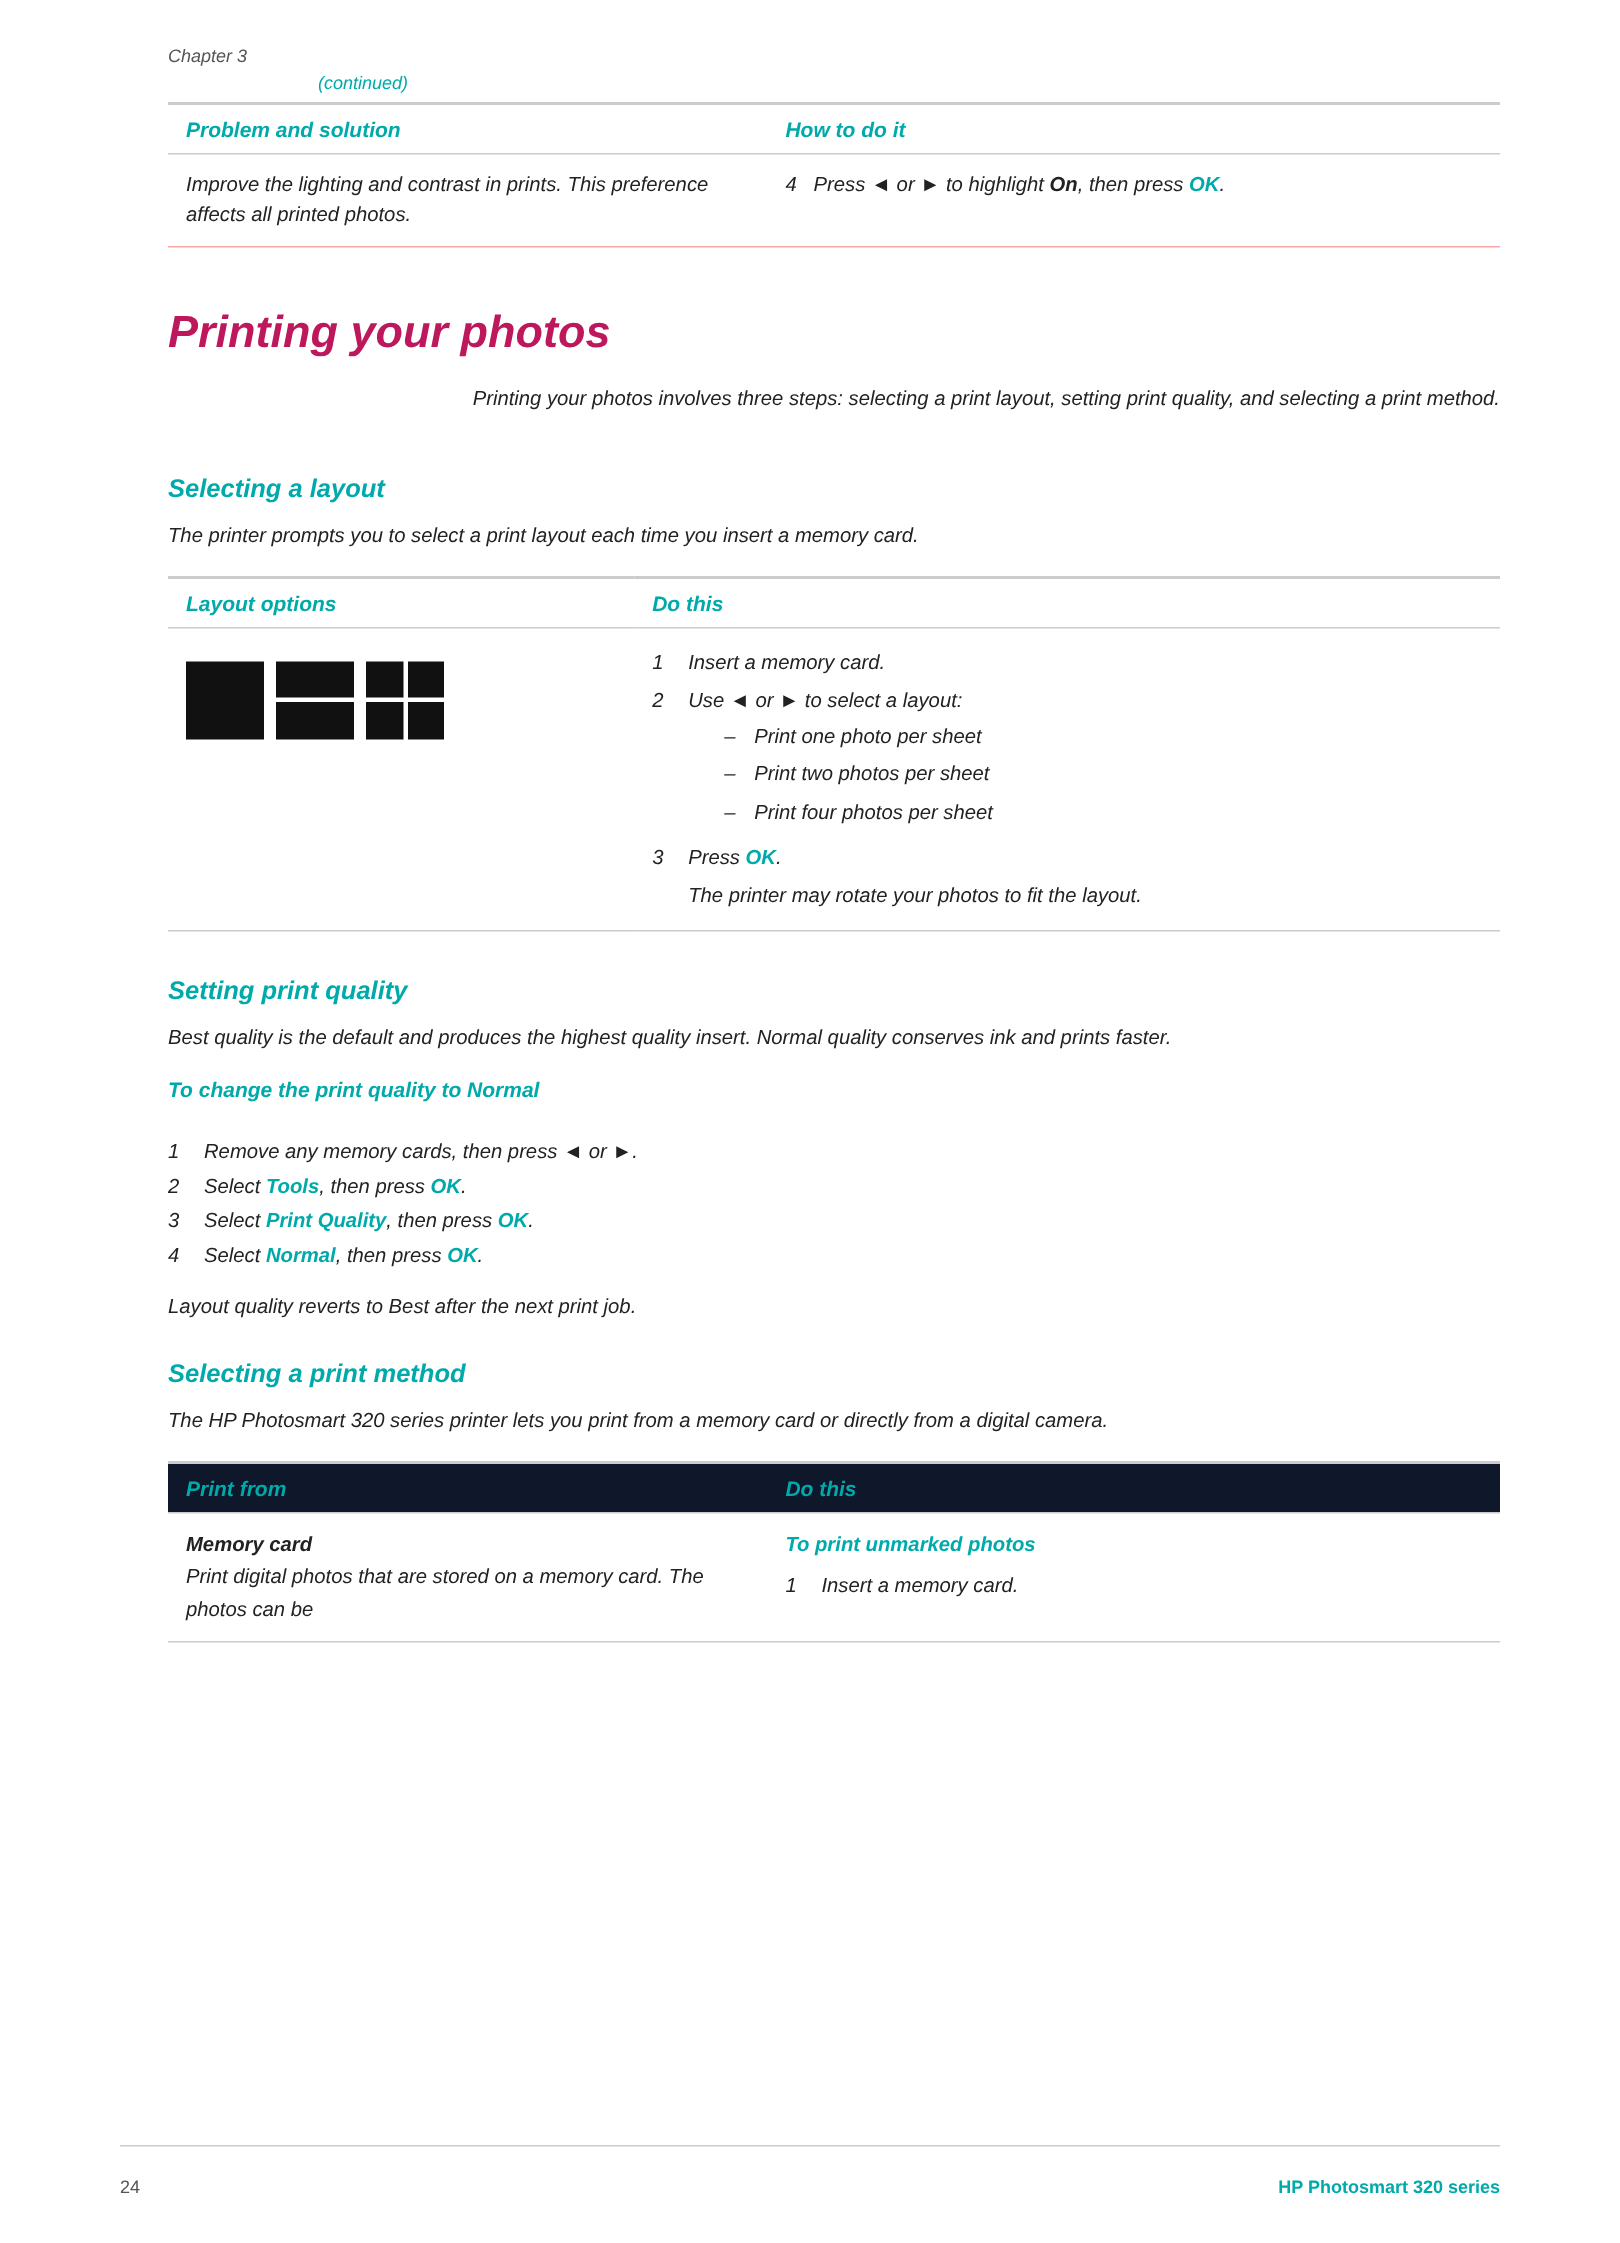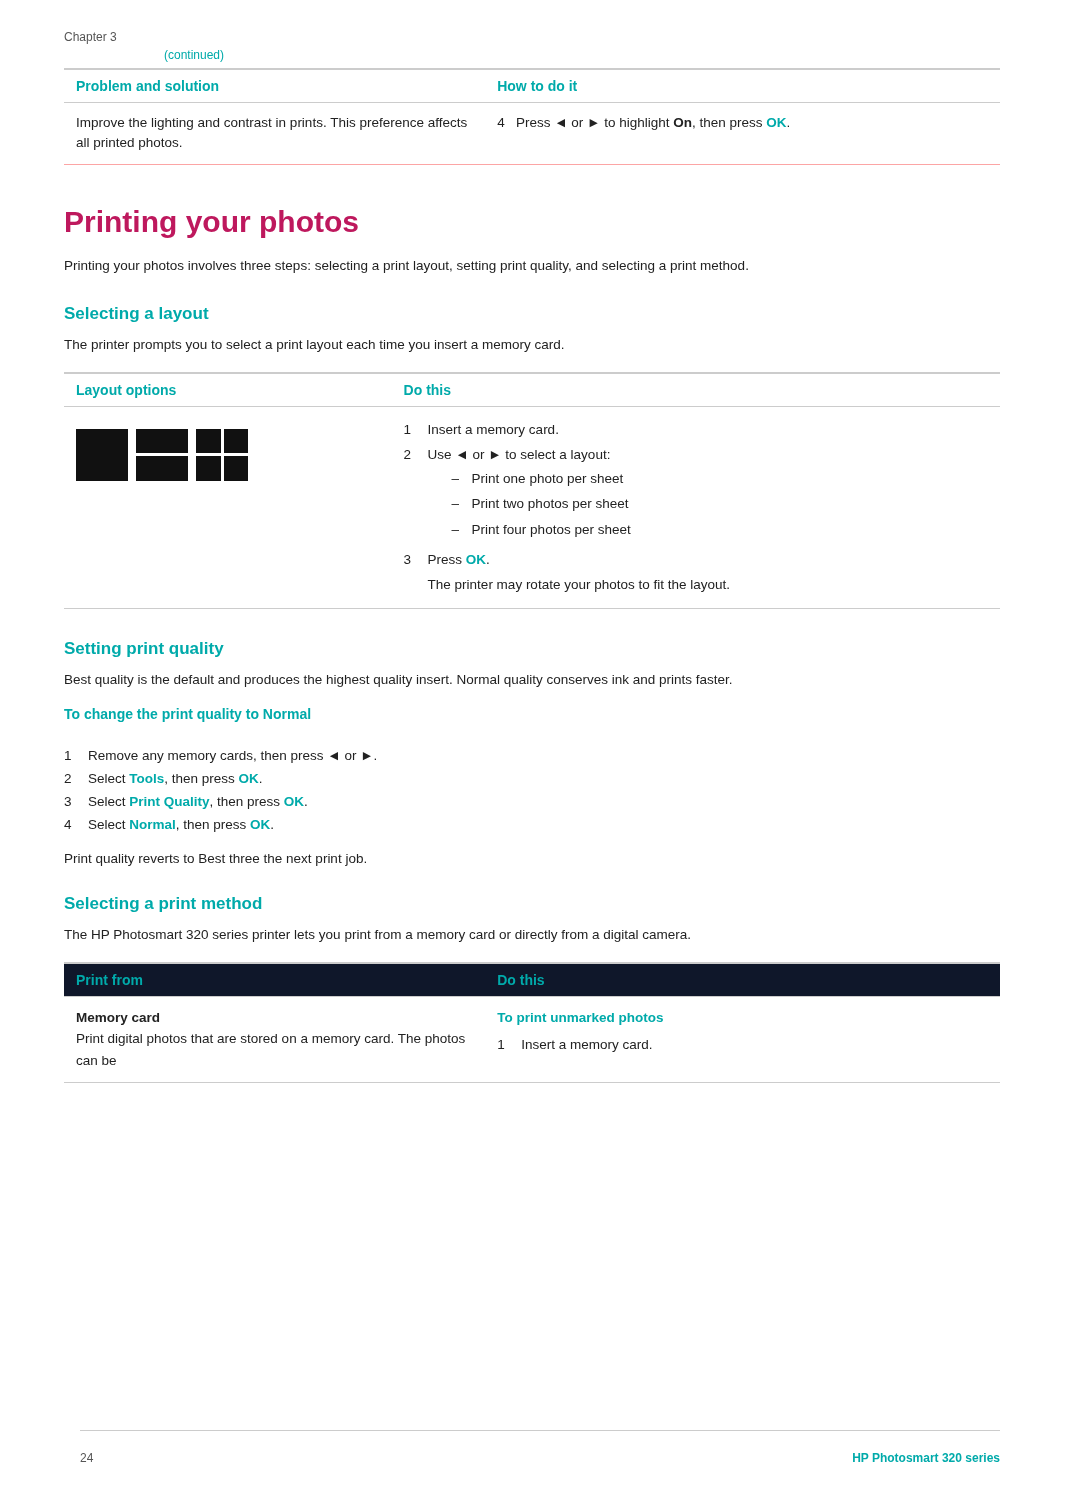--- a/index.html
+++ b/index.html
@@ -8,21 +8,22 @@
       font-family: Arial, Helvetica, sans-serif;
       font-size: 14px;
       color: #222;
       background: #fff;
       width: 1080px;
       min-height: 1495px;
       position: relative;
     }
 
     .page {
-      padding: 30px 80px 60px 64px;
+      padding: 30px 80px 60px 112px;
+      font-style: italic;
     }
 
     .chapter-label {
       font-size: 12px;
       color: #555;
       margin-bottom: 4px;
     }
 
     .continued-label {
       font-size: 12px;
@@ -70,22 +71,23 @@
       font-size: 30px;
       font-weight: bold;
       color: #be185d;
       margin-bottom: 16px;
       margin-top: 10px;
     }
 
     .intro-text {
       font-size: 13.5px;
       line-height: 1.6;
-      margin-bottom: 28px;
+      margin-bottom: 40px;
       color: #222;
+      text-align: right;
     }
 
     
     .section-heading {
       font-size: 17px;
       font-weight: bold;
       color: #00aaaa;
       margin-bottom: 10px;
     }
 
@@ -421,21 +423,21 @@
       <li>
         <span class="num">3</span>
         <span>Select <span class="cyan bold">Print Quality</span>, then press <span class="cyan bold">OK</span>.</span>
       </li>
       <li>
         <span class="num">4</span>
         <span>Select <span class="cyan bold">Normal</span>, then press <span class="cyan bold">OK</span>.</span>
       </li>
     </ol>
 
-    <p class="revert-text">Print quality reverts to Best three the next print job.</p>
+    <p class="revert-text">Layout quality reverts to Best after the next print job.</p>
   </div>
 
   <div class="section-block">
     <h2 class="section-heading">Selecting a print method</h2>
     <p class="section-text">The HP Photosmart 320 series printer lets you print from a memory card or directly from a digital camera.</p>
 
     <table class="print-table">
       <thead>
         <tr>
           <th>Print from</th>

